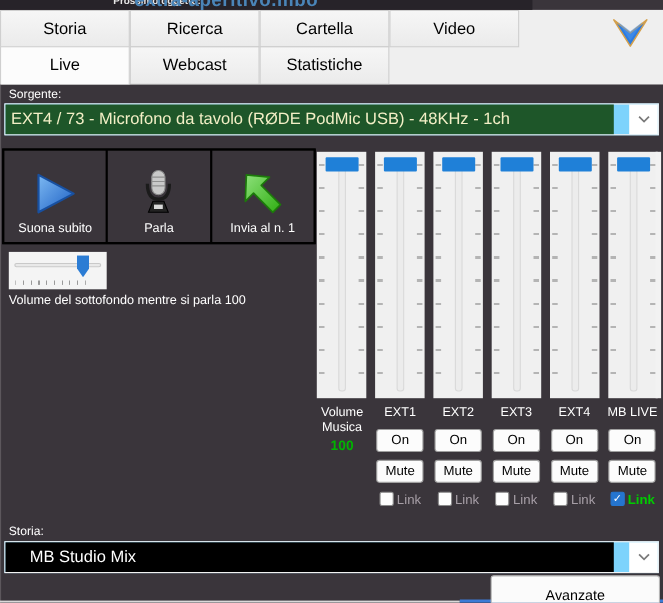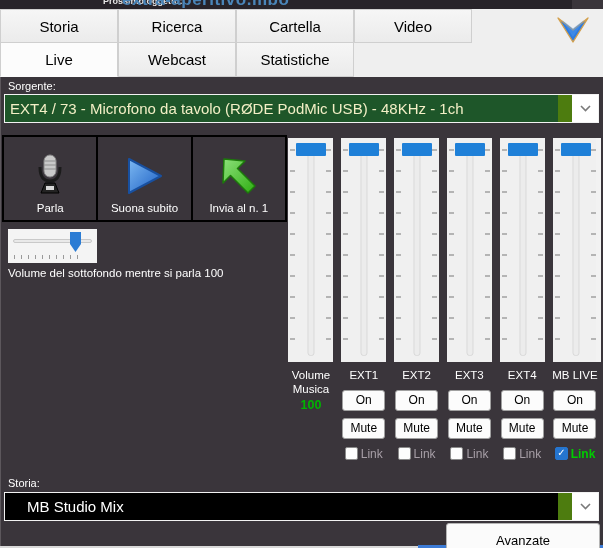--- a/index.html
+++ b/index.html
@@ -3,21 +3,21 @@
 <meta charset="utf-8">
 <style>
   * { margin:0; padding:0; box-sizing:border-box; }
   html,body { width:603px; height:548px; }
   body {
     position:relative; background:#3a353b; overflow:hidden;
     font-family:"Liberation Sans", sans-serif;
   }
 
   
-  .topstrip { position:absolute; top:0; left:0; width:572px; height:9px;
+  .topstrip { position:absolute; top:0; left:0; width:484px; height:9px;
     background:#272329; overflow:hidden; z-index:5;padding-left:32px; }
   .topstrip .nl { position:absolute; left:103px; top:-4px; font-size:9px;
     color:#e6e6e6; font-weight:bold; white-space:nowrap; }
   .topstrip .nv { position:absolute; left:122px; top:-10px; font-size:17px;
     font-weight:bold; color:#4a85b8; letter-spacing:.5px; white-space:nowrap; }
 
   
   .tabzone { position:absolute; top:9px; left:0; width:603px; height:68px;
     background:#efefef; }
   .tabrow { display:flex; height:34px; }
@@ -30,21 +30,21 @@
     display:flex; align-items:center; justify-content:center; }
 
   
   .panel { position:absolute; top:77px; left:0; width:603px; height:471px;
     background:#3a353b; border-left:1px solid #5c575c; }
 
   .field-label { position:absolute; left:8px; color:#fff; font-size:11px; }
 
   
   .combo { position:absolute; left:4px; width:595px; height:29px;
-    background:#4d7c0f; border:1px solid #f2f2f2; display:flex;gap:14px; }
+    background:#7dd3fc; border:1px solid #f2f2f2; display:flex;gap:14px; }
   .combo .val { flex:1; display:flex; align-items:center; padding-left:5px;
     font-size:15px; white-space:nowrap; overflow:hidden; }
   .combo.source .val { background:#1e5629; color:#f3efc6; }
   .combo.output .val { background:#000; color:#fff;padding-left:22px; }
   .combo .arrow { width:26px; background:#fff; color:#7a7a7a;
     display:flex; align-items:center; justify-content:center; }
 
   
   .actions { position:absolute; left:2px; top:135px; width:285px; height:87px;
     background:#000; border:2px solid #000; display:flex; gap:2px; }
@@ -149,45 +149,45 @@
   <div class="arrow">
     <svg width="11" height="7" viewBox="0 0 11 7">
         <polyline points="1,1 5.5,5.5 10,1" fill="none" stroke="#7a7a7a" stroke-width="1.6"></polyline>
       </svg>
   </div>
 </div>
 
 <div class="actions">
   <div class="abtn">
     <div class="ic">
+      <svg width="46" height="42" viewBox="0 0 46 42">
+        <defs>
+            <linearGradient id="pg" x1="0" y1="0" x2="1" y2="1">
+          <stop offset="0" stop-color="#7db9f2"></stop>
+              <stop offset="1" stop-color="#1c5fc4"></stop>
+        </linearGradient>
+          </defs>
+        <polygon points="8,4 40,21 8,38" fill="url(#pg)" stroke="#1850a0" stroke-width="2" stroke-linejoin="round"></polygon>
+      </svg>
+    </div>
+    <div class="lbl">Suona subito</div>
+  </div>
+  <div class="abtn">
+    <div class="ic">
       <svg width="34" height="46" viewBox="0 0 34 46">
         <rect x="11" y="2" width="12" height="22" rx="6" fill="#c9c9c9" stroke="#8a8a8a"></rect>
         <line x1="11" y1="8" x2="23" y2="8" stroke="#8f8f8f"></line>
         <line x1="11" y1="12" x2="23" y2="12" stroke="#8f8f8f"></line>
         <line x1="11" y1="16" x2="23" y2="16" stroke="#8f8f8f"></line>
         <path d="M7 14 q0 14 10 14 q10 0 10 -14" fill="none" stroke="#1b1b1b" stroke-width="3"></path>
         <polygon points="12,30 22,30 26,40 8,40" fill="#232323" stroke="#000"></polygon>
         <rect x="13" y="33" width="8" height="4" fill="#d8d8d8"></rect>
       </svg>
     </div>
     <div class="lbl">Parla</div>
-  </div>
-  <div class="abtn">
-    <div class="ic">
-      <svg width="46" height="42" viewBox="0 0 46 42">
-        <defs>
-            <linearGradient id="pg" x1="0" y1="0" x2="1" y2="1">
-          <stop offset="0" stop-color="#7db9f2"></stop>
-              <stop offset="1" stop-color="#1c5fc4"></stop>
-        </linearGradient>
-          </defs>
-        <polygon points="8,4 40,21 8,38" fill="url(#pg)" stroke="#1850a0" stroke-width="2" stroke-linejoin="round"></polygon>
-      </svg>
-    </div>
-    <div class="lbl">Suona subito</div>
   </div>
   <div class="abtn">
     <div class="ic">
       <svg width="40" height="42" viewBox="0 0 40 42">
         <defs>
             <linearGradient id="gg" x1="0" y1="0" x2="1" y2="1">
           <stop offset="0" stop-color="#8de07a"></stop>
               <stop offset="1" stop-color="#2fae12"></stop>
         </linearGradient>
           </defs>

